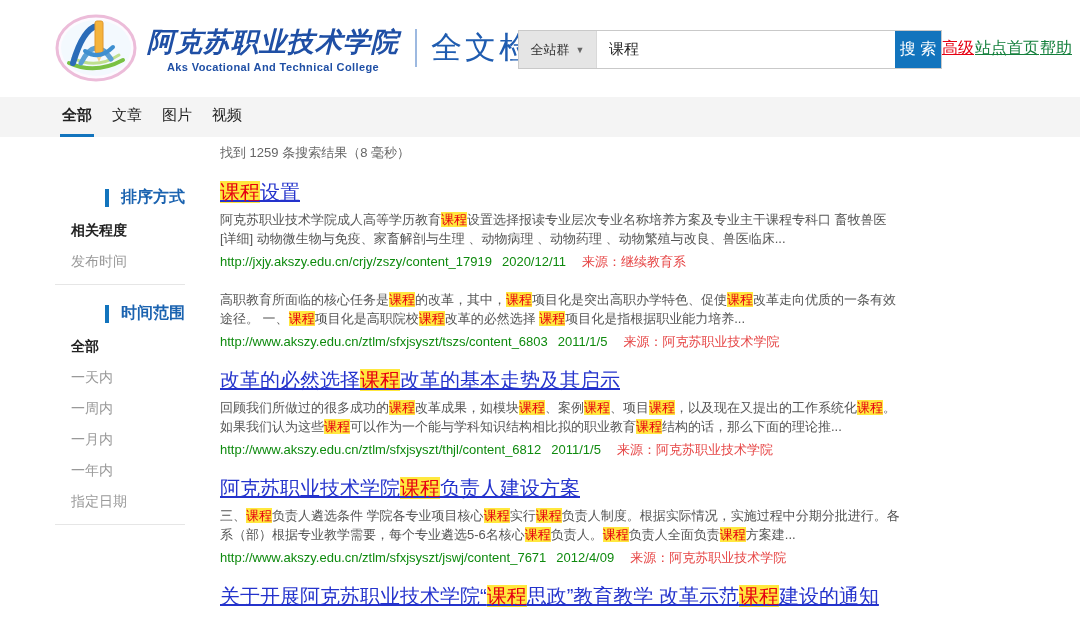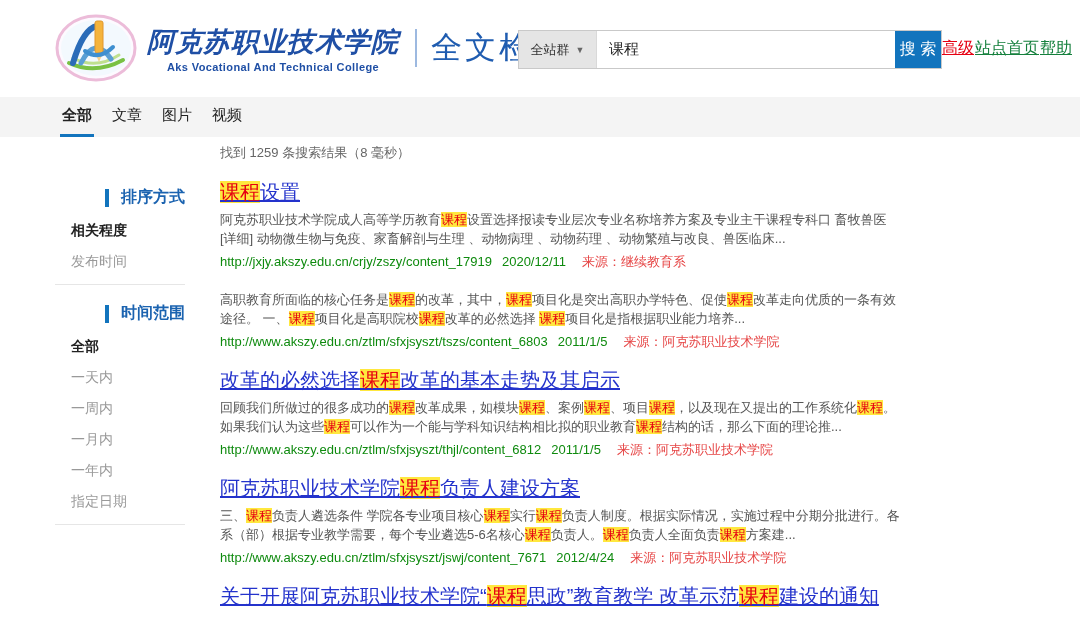--- a/index.html
+++ b/index.html
@@ -170,21 +170,21 @@
     <span class="result-title"><span>改革的必然选择</span><span class="hl">课程</span><span>改革的基本走势及其启示</span></span>
     <div class="result-desc"><span>回顾我们所做过的很多成功的</span><span class="hl">课程</span><span>改革成果，如模块</span><span class="hl">课程</span><span>、案例</span><span class="hl">课程</span><span>、项目</span><span class="hl">课程</span><span>，以及现在又提出的工作系统化</span><span class="hl">课程</span><span>。如果我们认为这些</span><span class="hl">课程</span><span>可以作为一个能与学科知识结构相比拟的职业教育</span><span class="hl">课程</span><span>结构的话，那么下面的理论推...</span></div>
     <div class="result-meta">
       <span class="result-url">http://www.akszy.edu.cn/ztlm/sfxjsyszt/thjl/content_6812</span><span class="result-date">2011/1/5</span><span class="result-source">来源：阿克苏职业技术学院</span>
     </div>
   </div>
         <div class="result">
     <span class="result-title"><span>阿克苏职业技术学院</span><span class="hl">课程</span><span>负责人建设方案</span></span>
     <div class="result-desc"><span>三、</span><span class="hl">课程</span><span>负责人遴选条件 学院各专业项目核心</span><span class="hl">课程</span><span>实行</span><span class="hl">课程</span><span>负责人制度。根据实际情况，实施过程中分期分批进行。各系（部）根据专业教学需要，每个专业遴选5-6名核心</span><span class="hl">课程</span><span>负责人。</span><span class="hl">课程</span><span>负责人全面负责</span><span class="hl">课程</span><span>方案建...</span></div>
     <div class="result-meta">
-      <span class="result-url">http://www.akszy.edu.cn/ztlm/sfxjsyszt/jswj/content_7671</span><span class="result-date">2012/4/24</span><span class="result-source">来源：阿克苏职业技术学院</span>
+      <span class="result-url">http://www.akszy.edu.cn/ztlm/sfxjsyszt/jswj/content_7671</span><span class="result-date">2012/4/09</span><span class="result-source">来源：阿克苏职业技术学院</span>
     </div>
   </div>
         <div class="result">
     <span class="result-title"><span>关于开展阿克苏职业技术学院“</span><span class="hl">课程</span><span>思政”教育教学 改革示范</span><span class="hl">课程</span><span>建设的通知</span></span>
     
     
   </div>
       </div>
   </div>
 </div>

